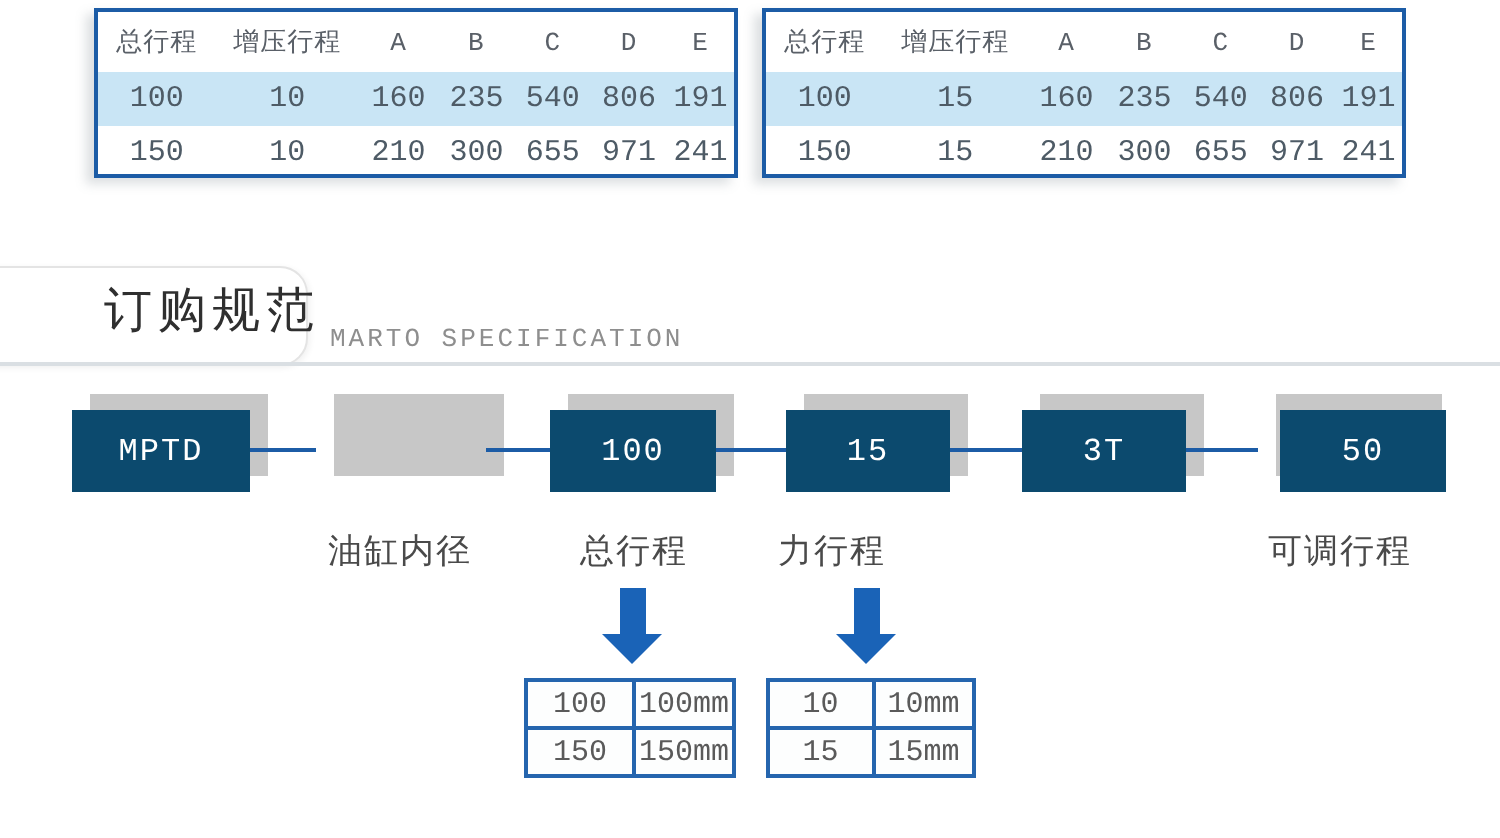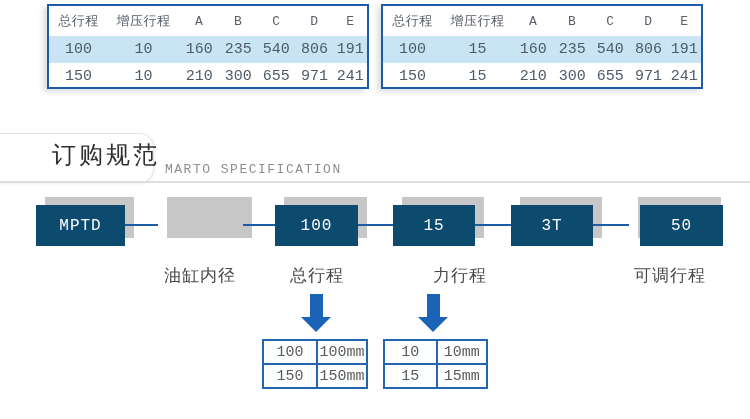--- a/index.html
+++ b/index.html
@@ -164,21 +164,21 @@
   <div class="connector" style="left:593px; width:36px"></div>
 
   <div class="code-box" style="left:36px;  width:89px">MPTD</div>
   <div class="code-box" style="left:275px; width:83px">100</div>
   <div class="code-box" style="left:393px; width:82px">15</div>
   <div class="code-box" style="left:511px; width:82px">3T</div>
   <div class="code-box" style="left:640px; width:83px">50</div>
 
   <div class="code-label" style="left:200px">油缸内径</div>
   <div class="code-label" style="left:317px">总行程</div>
-  <div class="code-label" style="left:460px">力行程</div>
+  <div class="code-label" style="left:416px">力行程</div>
   <div class="code-label" style="left:670px">可调行程</div>
 
   <div class="down-arrow" style="left:316px">
     <div class="stem"></div>
     <div class="head"></div>
   </div>
   <div class="down-arrow" style="left:433px">
     <div class="stem"></div>
     <div class="head"></div>
   </div>

